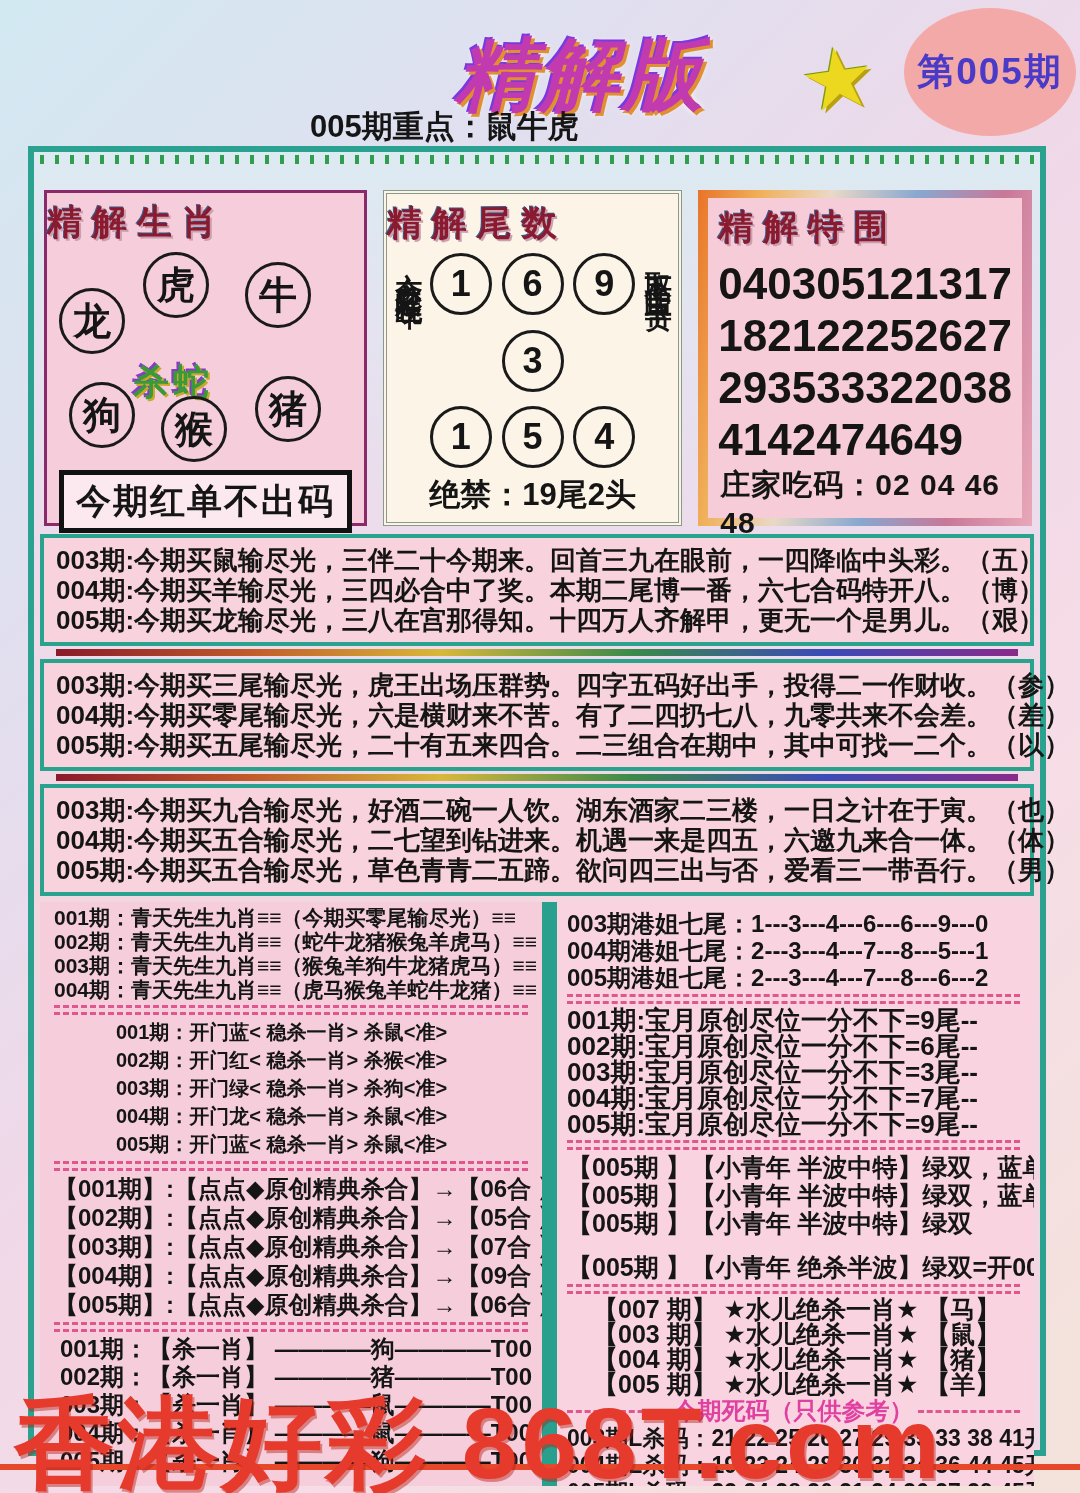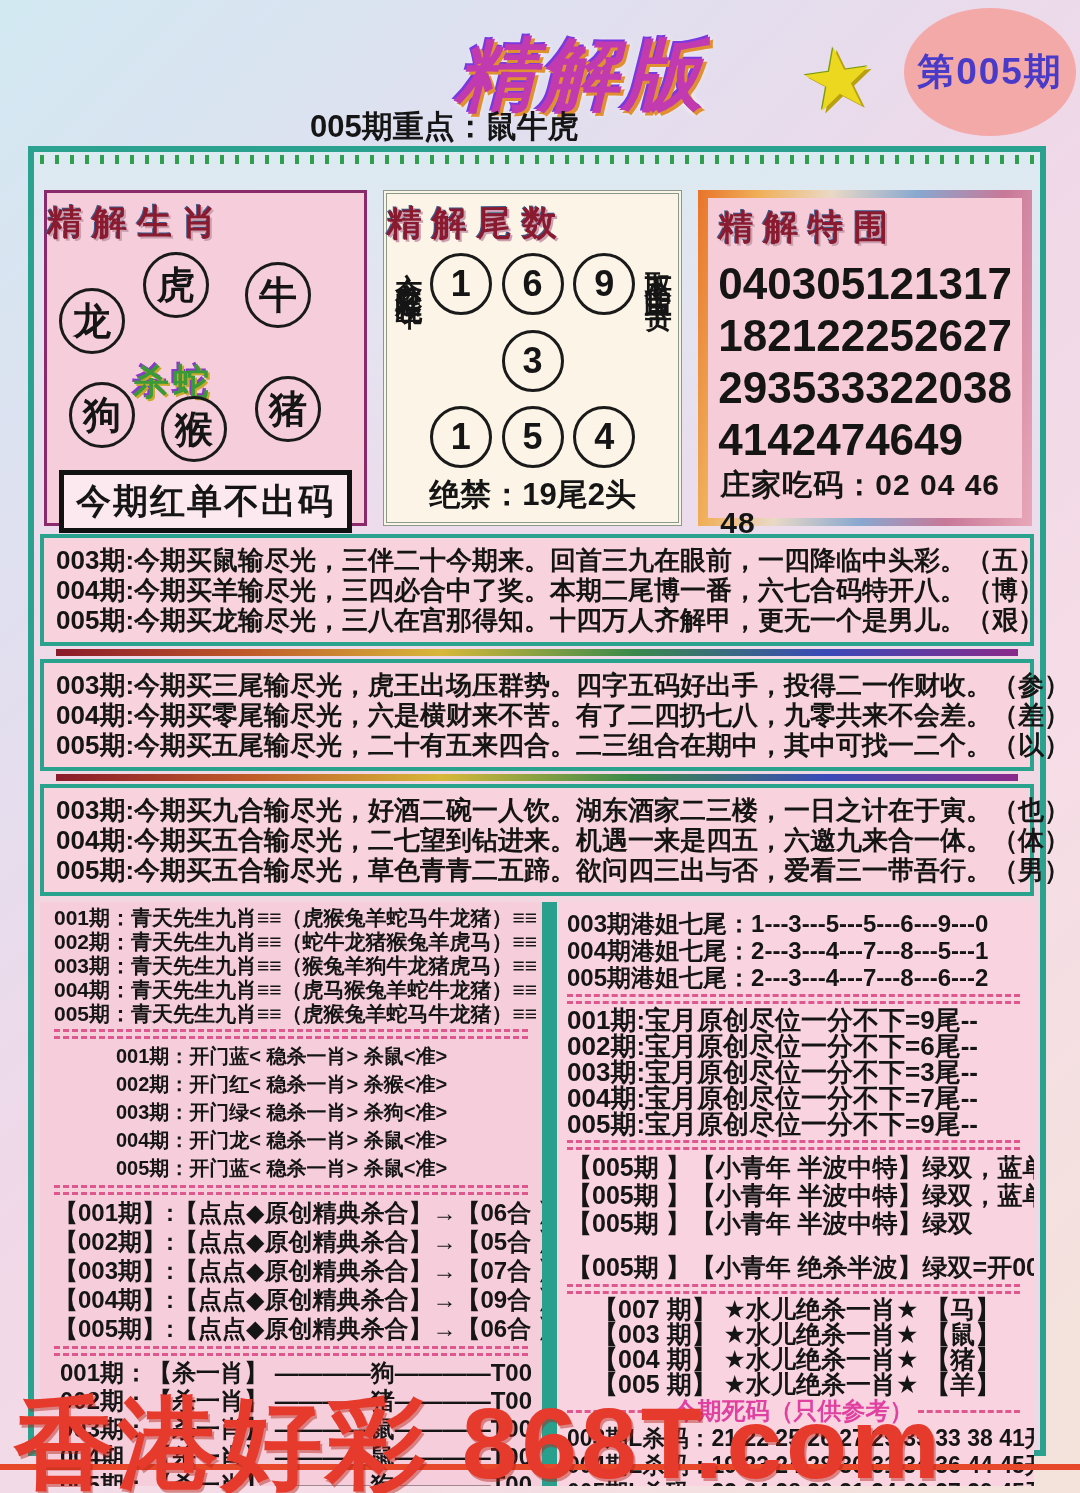--- a/index.html
+++ b/index.html
@@ -192,25 +192,24 @@
   <div class="rainbow"></div>
   <div class="verse-box">
     <div class="ln">003期:今期买九合输尽光，好酒二碗一人饮。湖东酒家二三楼，一日之计在于寅。（也）</div>
     <div class="ln">004期:今期买五合输尽光，二七望到钻进来。机遇一来是四五，六邀九来合一体。（体）</div>
     <div class="ln">005期:今期买五合输尽光，草色青青二五蹄。欲问四三出与否，爱看三一带吾行。（男）</div>
   </div>
 
   <div class="cols">
     <div class="col-left">
       <div class="nine">
-        <div class="ln">001期：青天先生九肖≡≡（虎猴兔羊蛇马牛龙猪）≡≡</div>
+        <div class="ln">001期：青天先生九肖≡≡（今期买零尾输尽光）≡≡</div>
         <div class="ln">002期：青天先生九肖≡≡（蛇牛龙猪猴兔羊虎马）≡≡</div>
         <div class="ln">003期：青天先生九肖≡≡（猴兔羊狗牛龙猪虎马）≡≡</div>
         <div class="ln">004期：青天先生九肖≡≡（虎马猴兔羊蛇牛龙猪）≡≡</div>
-        <div class="ln">005期：青天先生九肖≡≡（虎猴兔羊蛇马牛龙猪）≡≡</div>
       </div>
       <div class="sep"></div>
       <div class="door">
         <div class="ln">001期：开门蓝&lt; 稳杀一肖&gt; 杀鼠&lt;准&gt;</div>
         <div class="ln">002期：开门红&lt; 稳杀一肖&gt; 杀猴&lt;准&gt;</div>
         <div class="ln">003期：开门绿&lt; 稳杀一肖&gt; 杀狗&lt;准&gt;</div>
         <div class="ln">004期：开门龙&lt; 稳杀一肖&gt; 杀鼠&lt;准&gt;</div>
         <div class="ln">005期：开门蓝&lt; 稳杀一肖&gt; 杀鼠&lt;准&gt;</div>
       </div>
       <div class="sep"></div>
@@ -229,21 +228,21 @@
         <div class="ln">004期：【杀一肖】 ————鼠————T00 ✓</div>
         <div class="ln">005期：【杀一肖】 ————狗————T00 ✓</div>
       </div>
 
     </div>
 
     <div class="col-div"></div>
 
     <div class="col-right">
       <div class="tails7">
-        <div class="ln">003期港姐七尾：1---3---5---5---6---9---0</div>
+        <div class="ln">003期港姐七尾：1---3---4---6---6---9---0</div>
         <div class="ln">004期港姐七尾：2---3---4---7---8---5---1</div>
         <div class="ln">005期港姐七尾：2---3---4---7---8---6---2</div>
       </div>
       <div class="sep"></div>
       <div class="baoyue">
         <div class="ln">001期:宝月原创尽位一分不下=9尾--</div>
         <div class="ln">002期:宝月原创尽位一分不下=6尾--</div>
         <div class="ln">003期:宝月原创尽位一分不下=3尾--</div>
         <div class="ln">004期:宝月原创尽位一分不下=7尾--</div>
         <div class="ln">005期:宝月原创尽位一分不下=9尾--</div>

